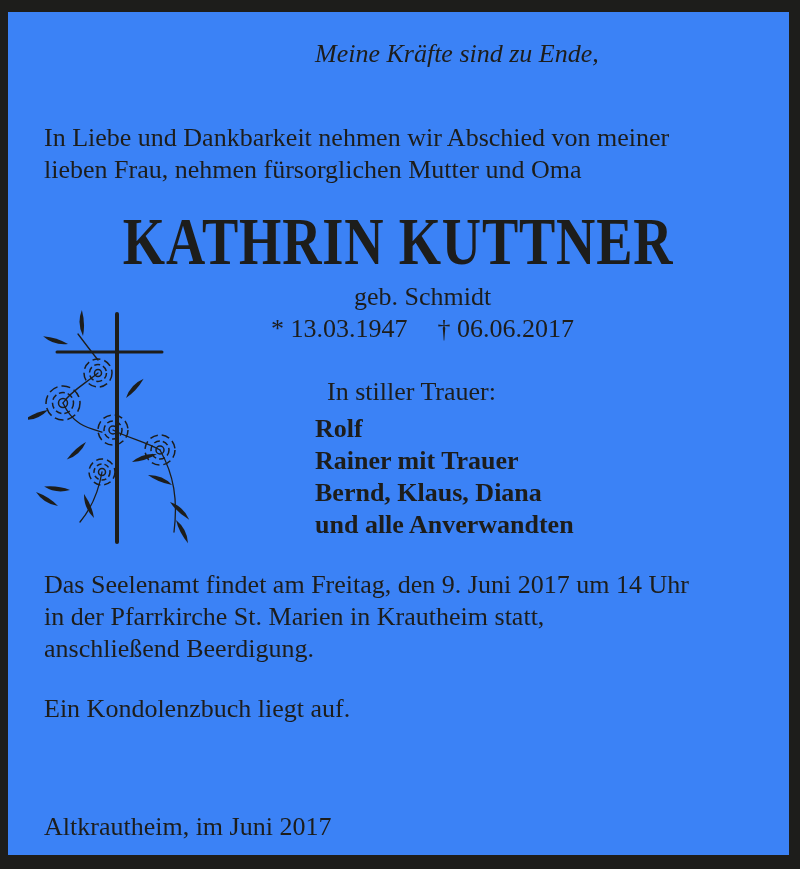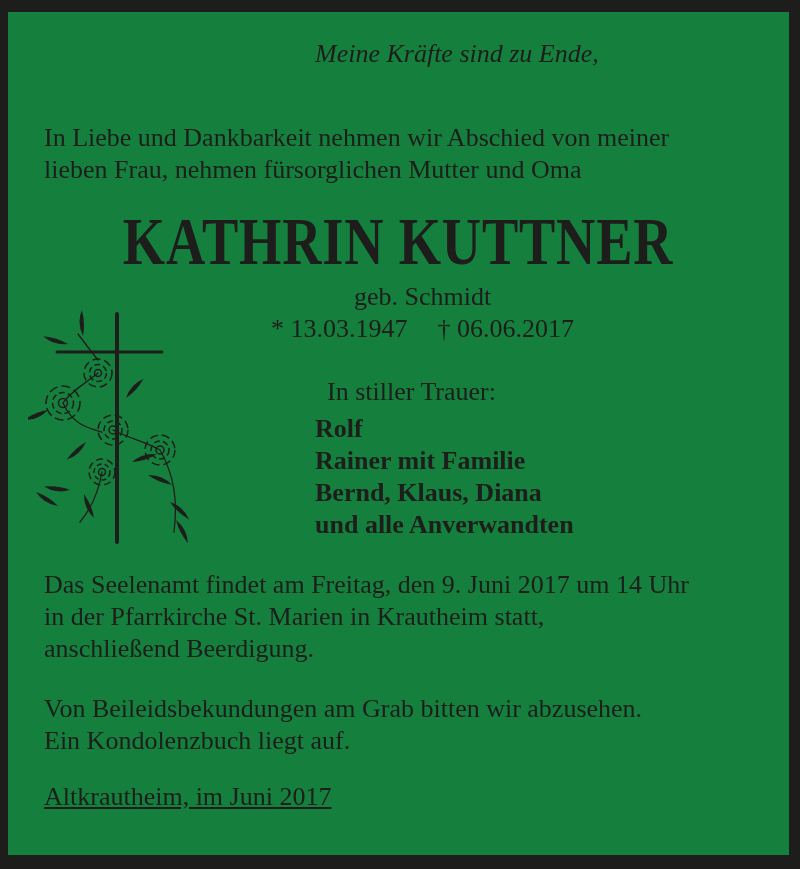--- a/index.html
+++ b/index.html
@@ -1,19 +1,19 @@
 <!DOCTYPE html>
 <html lang="de"><head>
 <meta charset="utf-8">
 <style>
   html, body { margin: 0; padding: 0; background: #ffffff; }
   .frame {
     box-sizing: border-box;
     width: 800px; height: 869px;
-    background: #15803d;
+    background: #3b82f6;
     border-style: solid;
     border-color: #1d1d1b;
     border-width: 12px 11px 14px 8px;
     position: relative;
     font-family: "Liberation Serif", serif;
     color: #1d1d1b;
     overflow: hidden;
   }
   .abs { position: absolute; }
   .t { font-size: 26px; line-height: 32px; }
@@ -29,21 +29,21 @@
   .name-inner { display: inline-block; transform: scaleX(0.80); transform-origin: 50% 50%; letter-spacing: 1px; }
   .centered { left: 0; right: 0; text-align: center; margin-left: 48px; }
   .maiden { top: 269px; }
   .dates { top: 301px; }
   .dates-row { display: inline-flex; gap: 30px; align-items: center; }
   .illustration { left: 20px; top: 298px; }
   .trauer-heading { left: 319px; top: 364px; }
   .mourner-list { left: 307px; top: 401px; font-weight: bold; }
   .service { left: 36px; top: 557px; }
   .condolence { left: 36px; top: 681px; }
-  .closing { left: 36px; top: 769px; text-decoration: underline; }
+  .closing { left: 36px; top: 799px; }
 </style>
 </head>
 <body>
 
 <div class="frame">
 
   <div class="abs t epigraph">
     <div>Meine Kräfte sind zu Ende,</div>
   </div>
 
@@ -115,31 +115,30 @@
       <use href="#leaf" transform="translate(142,192) rotate(75)"></use>
       <use href="#leaf" transform="translate(148,210) rotate(95)"></use>
       <use href="#leaf" transform="translate(66,208) rotate(-80)"></use>
     </g>
   </svg>
 
   <div class="abs t trauer-heading">In stiller Trauer:</div>
 
   <div class="abs t mourner-list">
     <div>Rolf</div>
-    <div>Rainer mit Familie</div>
+    <div>Rainer mit Trauer</div>
     <div>Bernd, Klaus, Diana</div>
     <div>und alle Anverwandten</div>
   </div>
 
   <div class="abs t service">
     <div>Das Seelenamt findet am Freitag, den 9. Juni 2017 um 14 Uhr</div>
     <div>in der Pfarrkirche St. Marien in Krautheim statt,</div>
     <div>anschließend Beerdigung.</div>
   </div>
 
   <div class="abs t condolence">
-    <div>Von Beileidsbekundungen am Grab bitten wir abzusehen.</div>
     <div>Ein Kondolenzbuch liegt auf.</div>
   </div>
 
   <div class="abs t closing">Altkrautheim, im Juni 2017</div>
 
 </div>
 
 </body></html>

